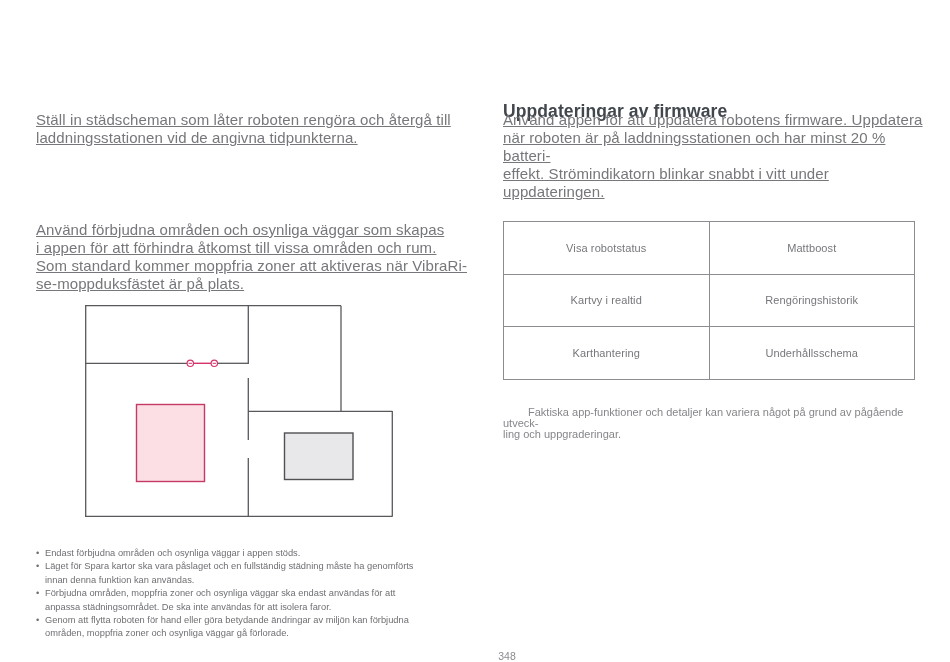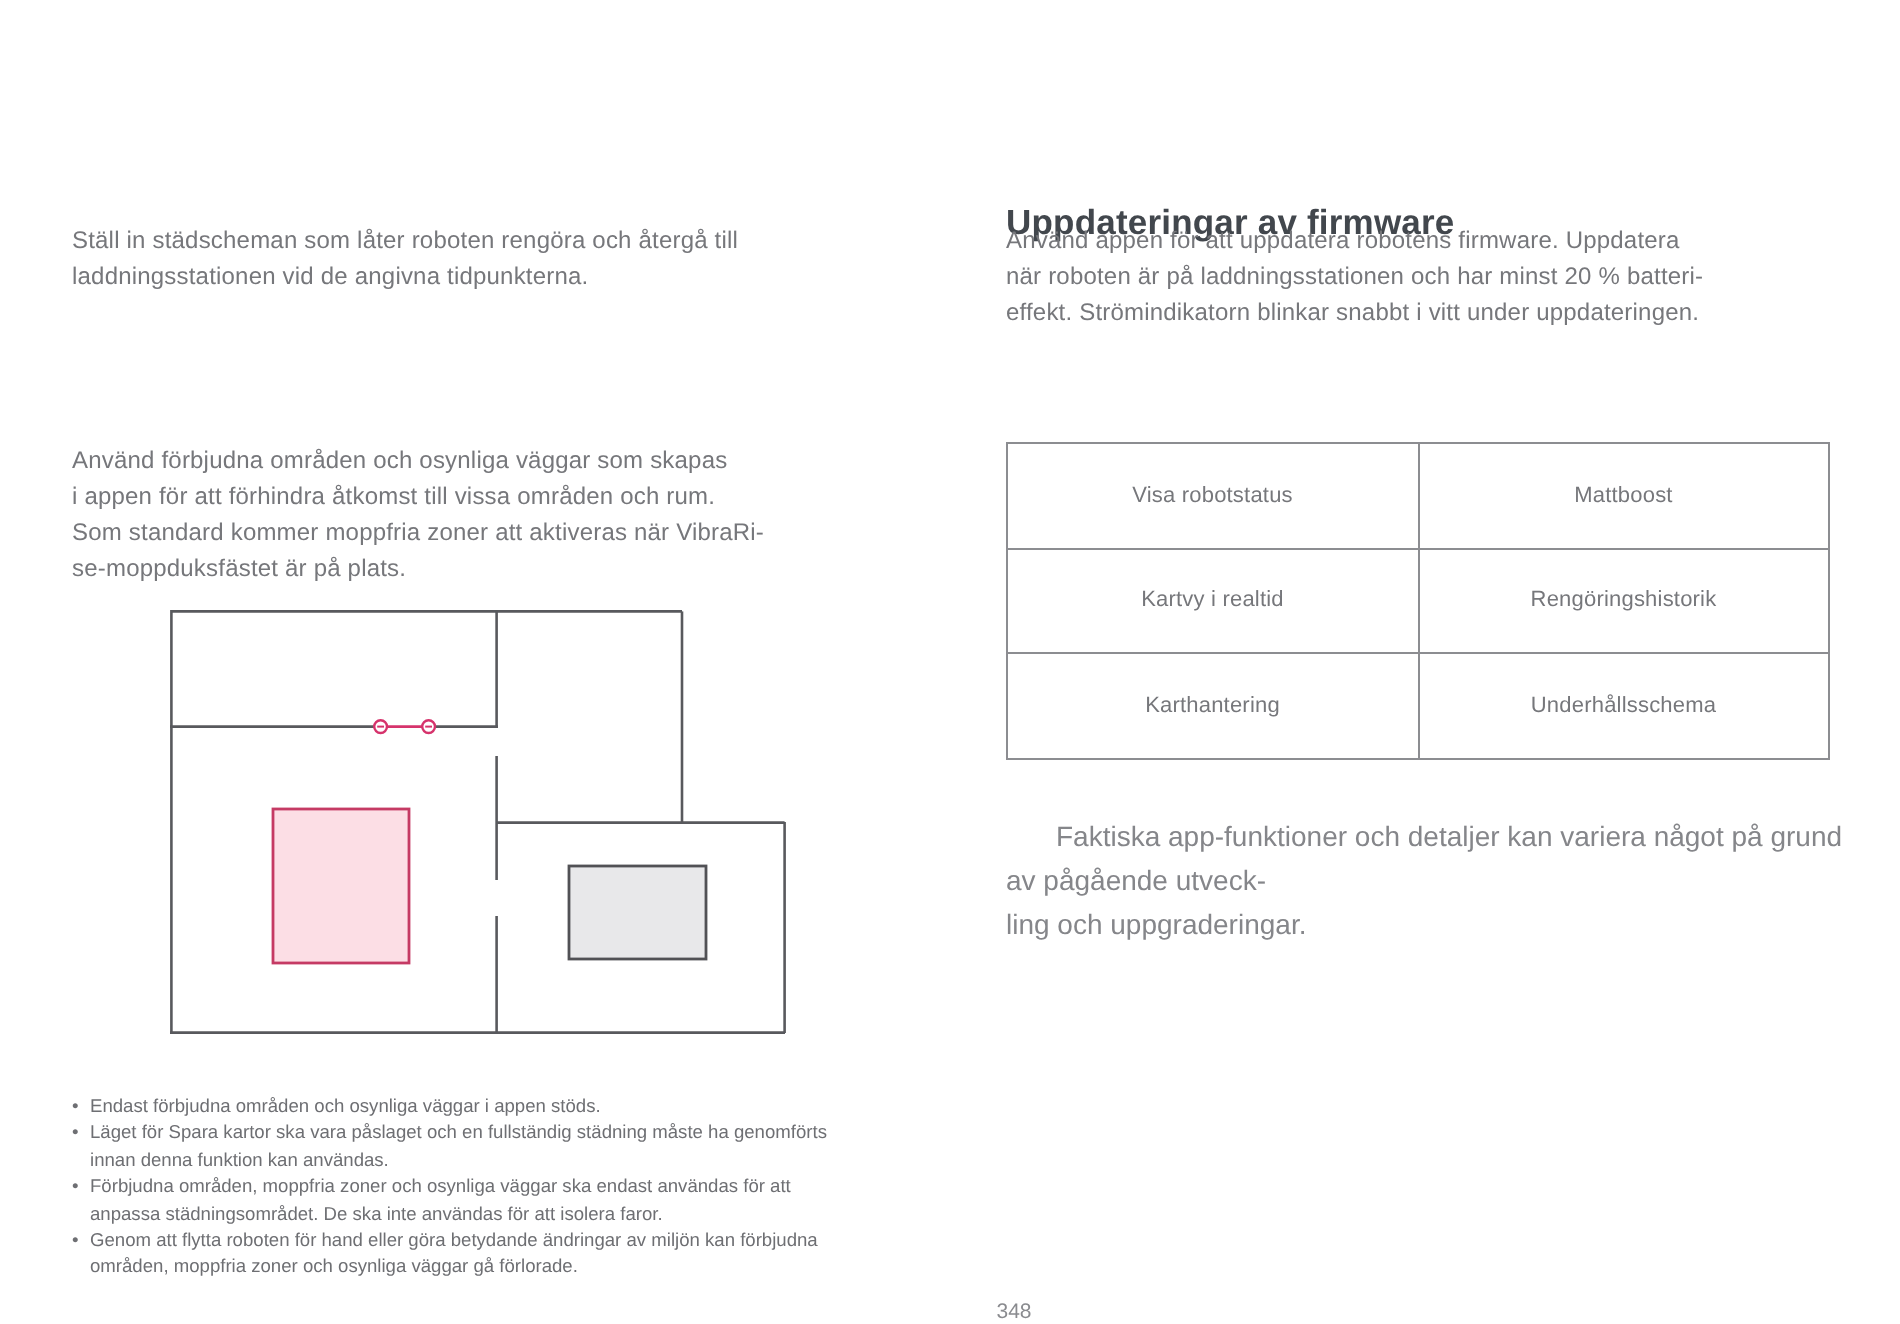--- a/index.html
+++ b/index.html
@@ -5,25 +5,26 @@
   html, body { margin: 0; padding: 0; }
   body {
     width: 950px; height: 662px;
     background: #ffffff;
     position: relative;
     overflow: hidden;
     font-family: "Liberation Sans", "DejaVu Sans", sans-serif;
   }
   .abs { position: absolute; }
   .body-text {
-    font-size: 12px;
+    font-size: 15px;
     line-height: 18px;
     color: #76777b;
     white-space: pre-line;
     letter-spacing: 0.1px;
+    text-decoration: underline;
   }
   .heading {
     font-size: 17.5px;
     font-weight: bold;
     color: #42474d;
     letter-spacing: 0.1px;
     margin-top: 21px;
   }
   .features-table {
     border-collapse: collapse;
@@ -34,22 +35,22 @@
   .features-table td {
     border: 1px solid #8c8d91;
     width: 50%;
     text-align: center;
     vertical-align: middle;
     font-size: 11px;
     color: #76777b;
     letter-spacing: 0.1px;
   }
   .footnote {
-    font-size: 14px;
-    line-height: 22px;
+    font-size: 11px;
+    line-height: 11px;
     color: #85868a;
     white-space: pre-line;
     text-indent: 25px;
     width: 418px;
   }
   .notes { width: 450px; }
   .note-item {
     display: flex;
     font-size: 9.3px;
     line-height: 13.4px;

